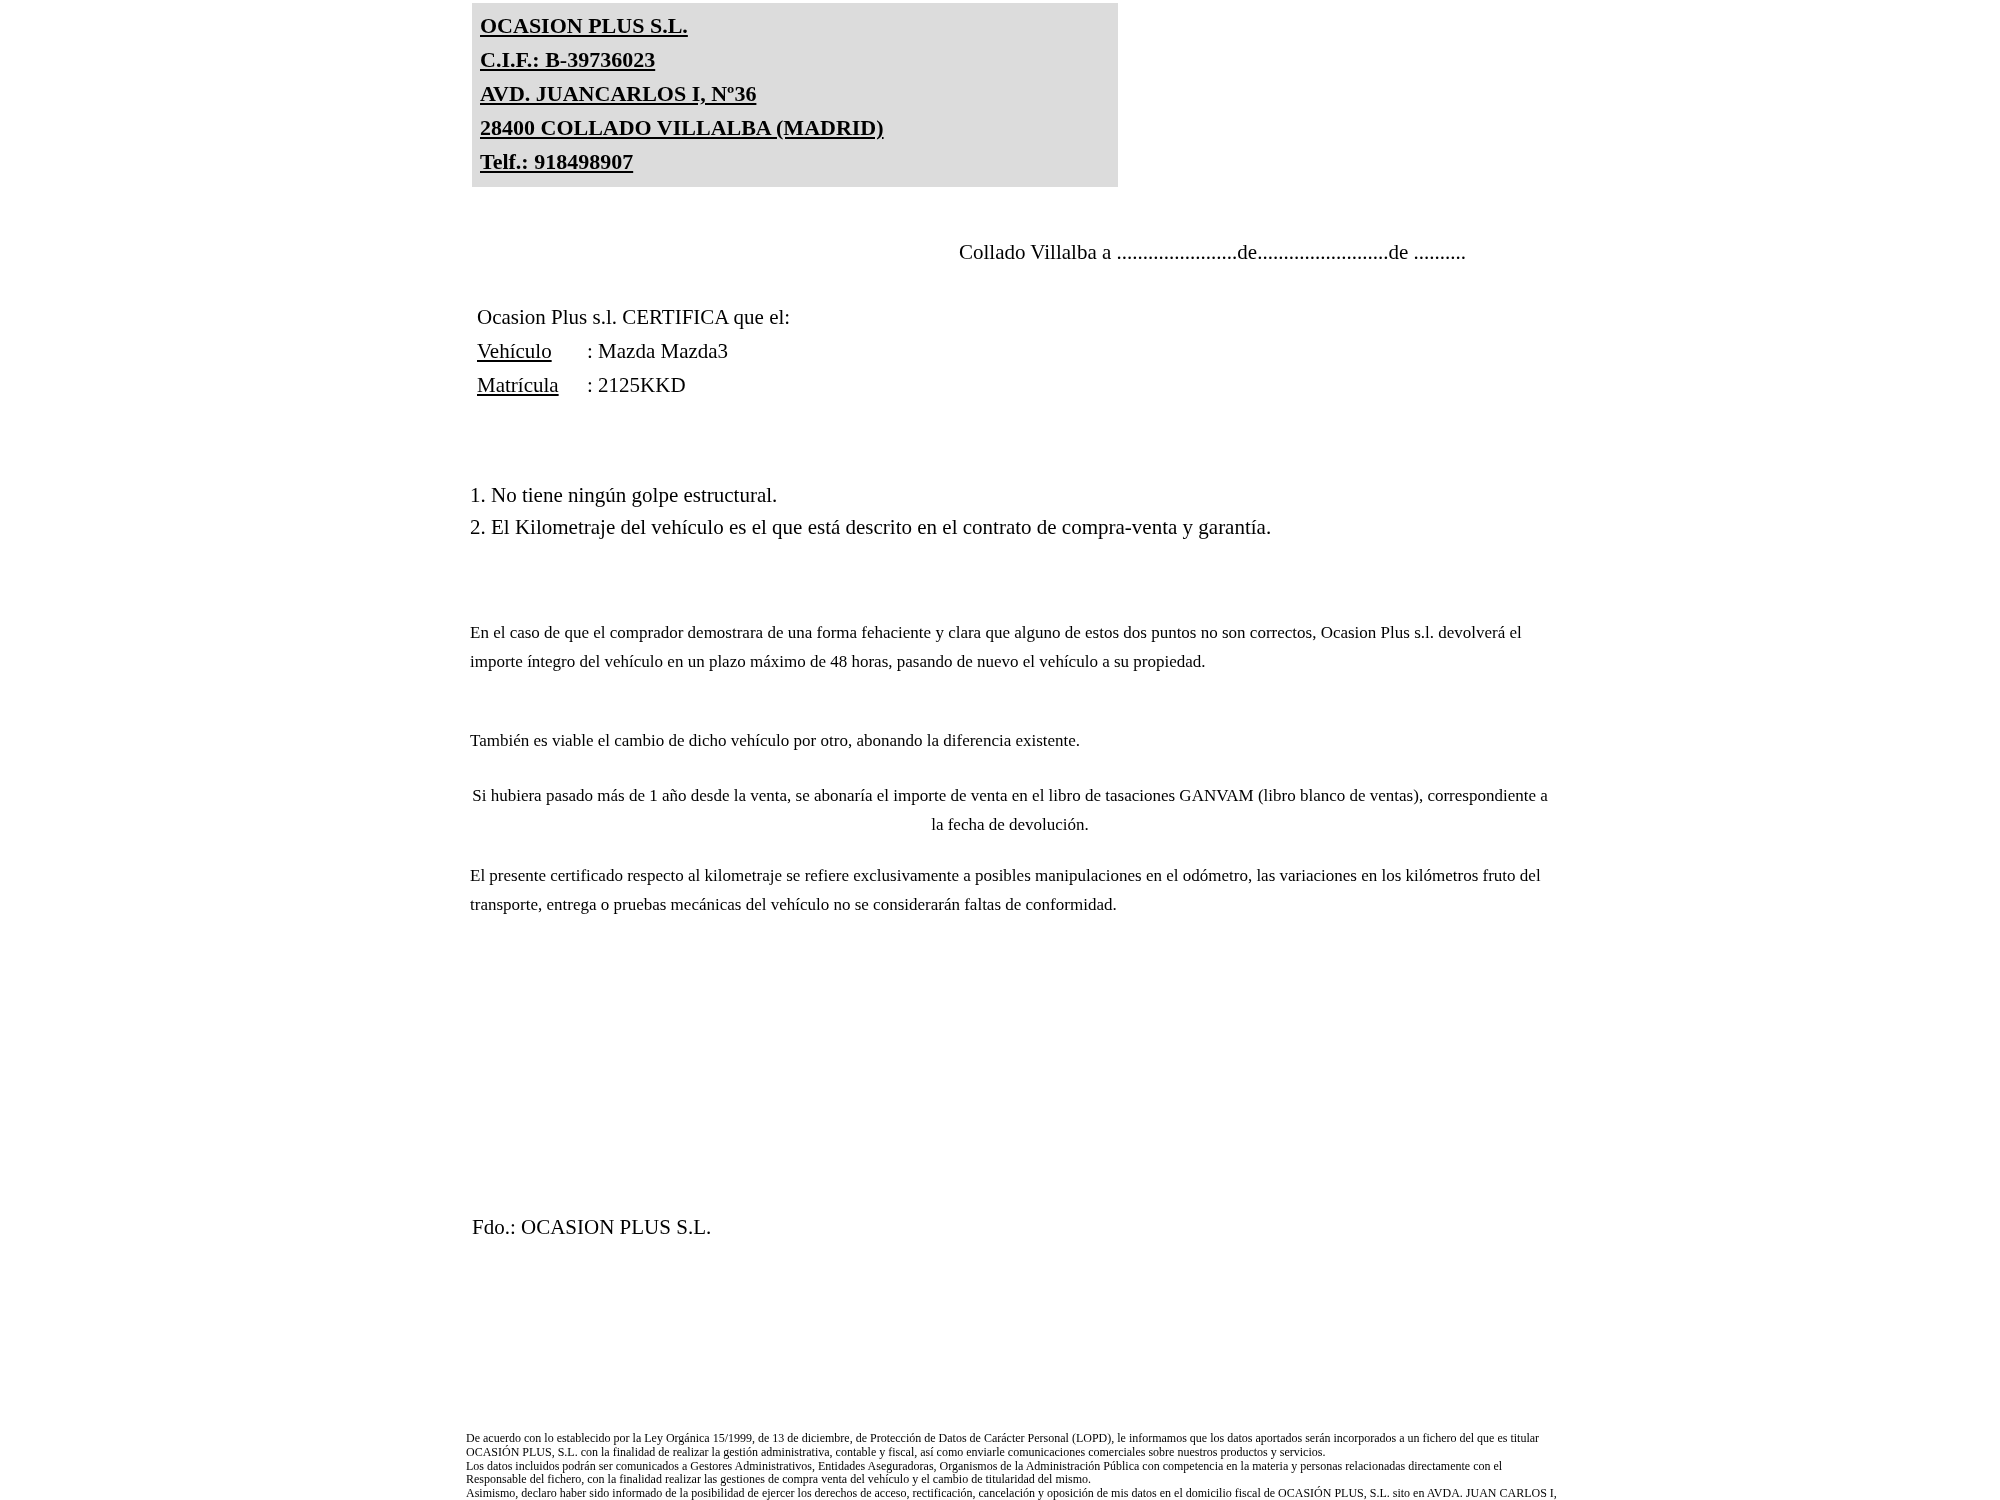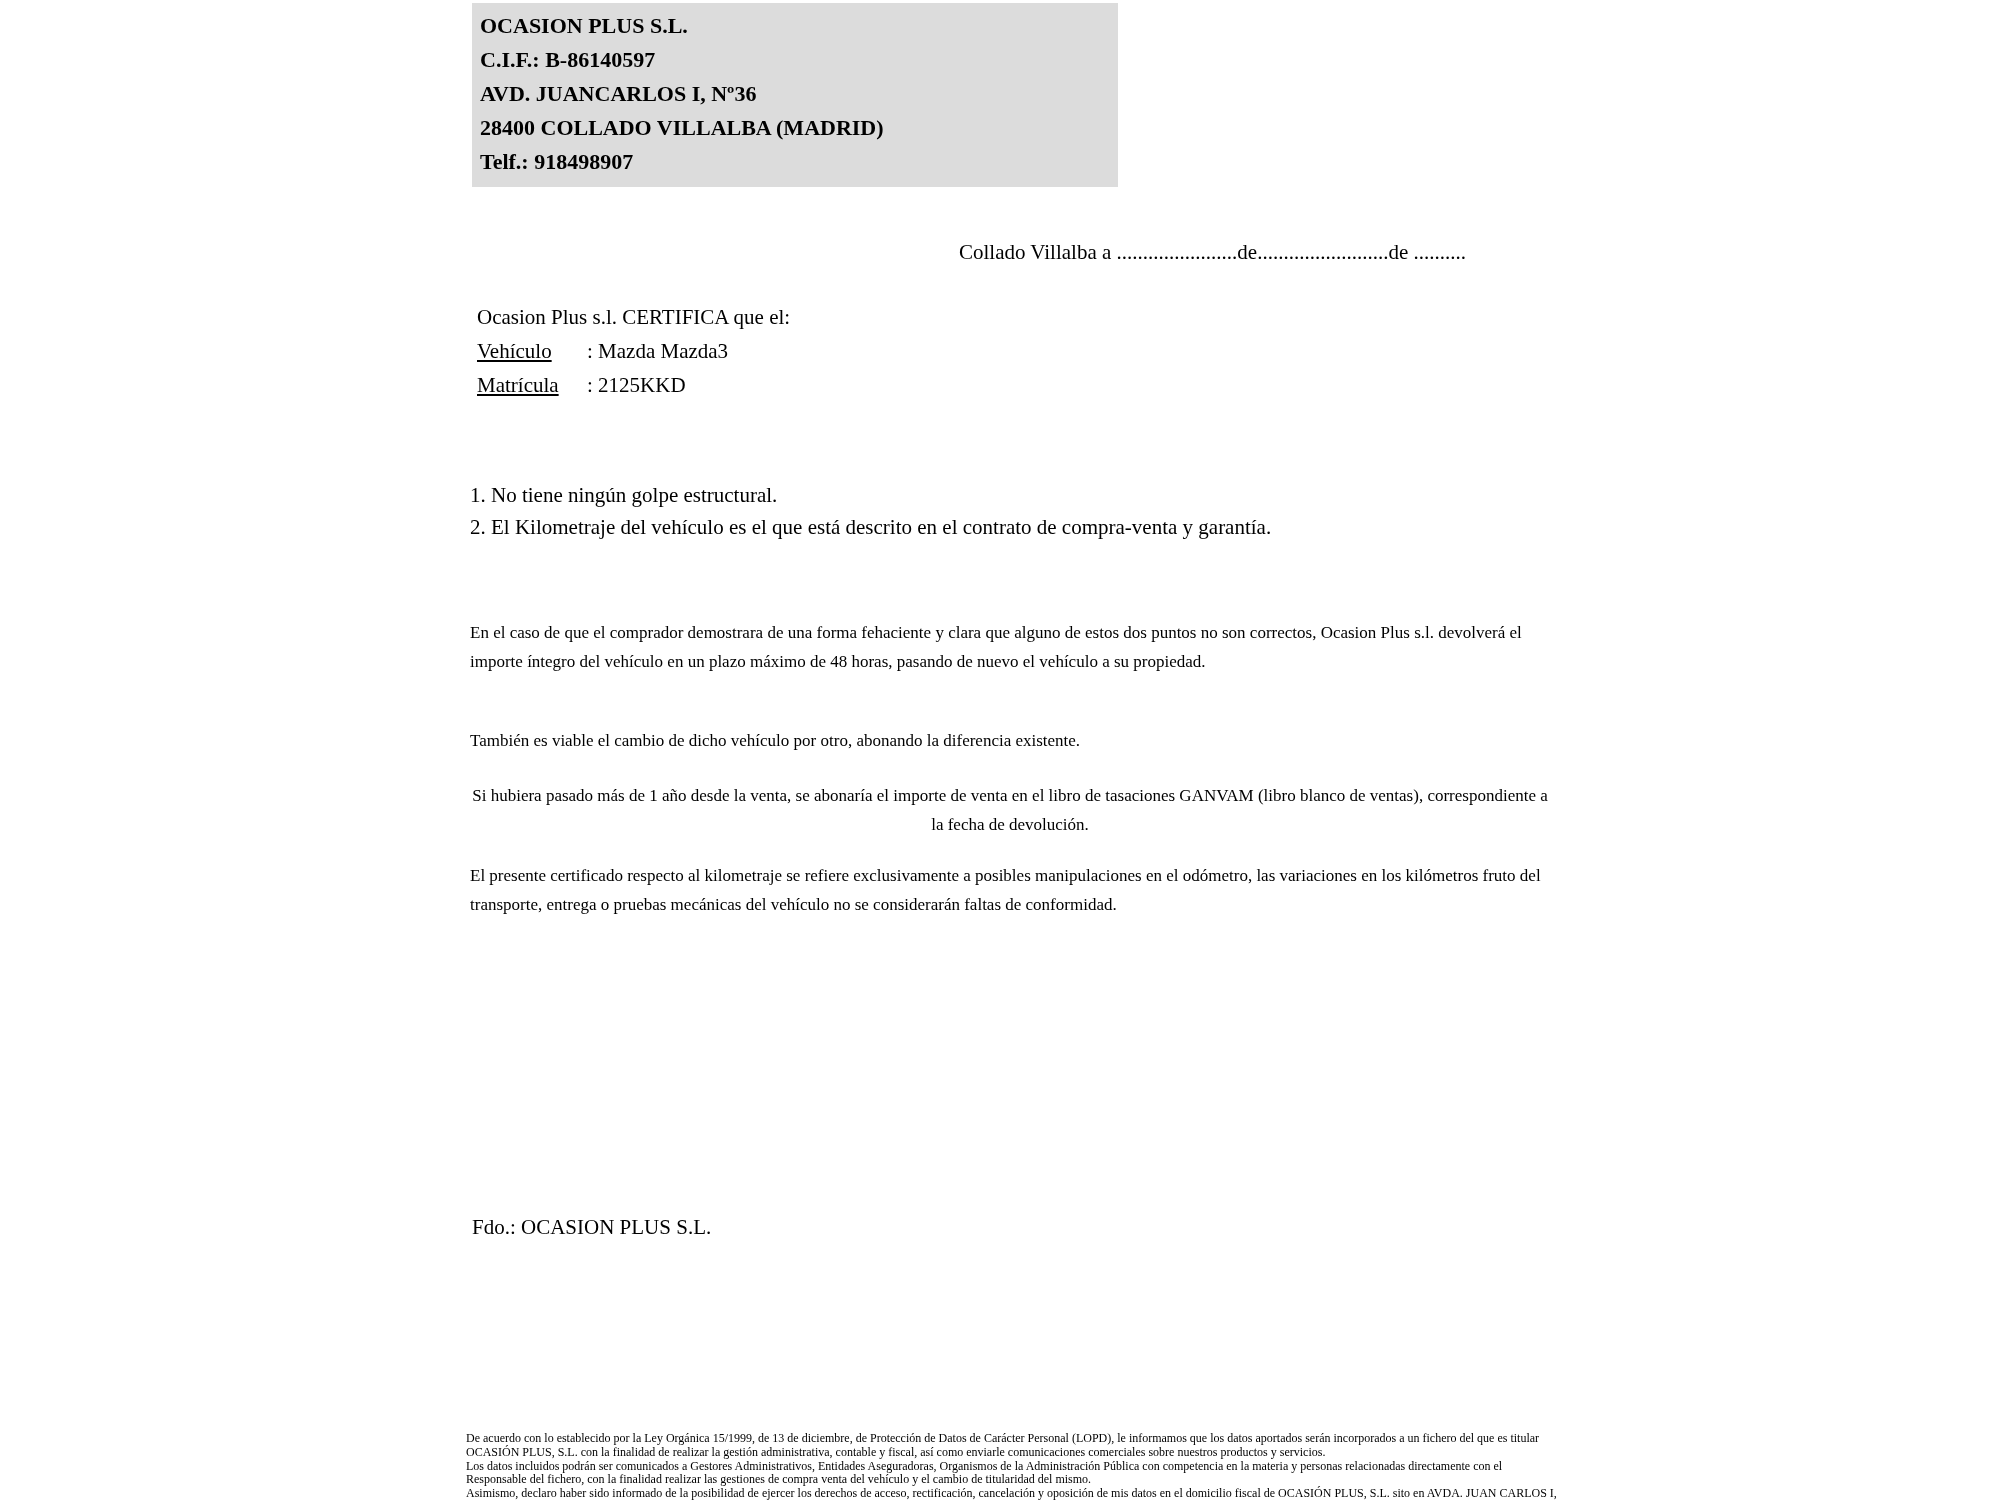--- a/index.html
+++ b/index.html
@@ -17,20 +17,21 @@
     overflow: hidden;
   }
   .header-box {
     position: absolute;
     left: 472px;
     top: 3px;
     width: 646px;
     box-sizing: border-box;
     background: #dcdcdc;
     padding: 6px 10px 8px 8px;
+    text-decoration: underline;
   }
   .header-box .hline {
     font-weight: bold;
     font-size: 22px;
     line-height: 34px;
     white-space: nowrap;
   }
   .date-line {
     position: absolute;
     left: 959px;
@@ -87,21 +88,21 @@
   }
   .footer .fpara { margin: 0; }
 </style>
 </head>
 <body>
 
 <div class="page">
 
   <div class="header-box">
     <div class="hline">OCASION PLUS S.L.</div>
-    <div class="hline">C.I.F.: B-86140597</div>
+    <div class="hline">C.I.F.: B-39736023</div>
     <div class="hline">AVD. JUANCARLOS I, Nº36</div>
     <div class="hline">28400 COLLADO VILLALBA (MADRID)</div>
     <div class="hline">Telf.: 918498907</div>
   </div>
 
   <div class="date-line">Collado Villalba a .......................de.........................de ..........</div>
 
   <div class="certify-block">
     <div class="kv-line">Ocasion Plus s.l. CERTIFICA que el:</div>
     <div class="kv-line">

